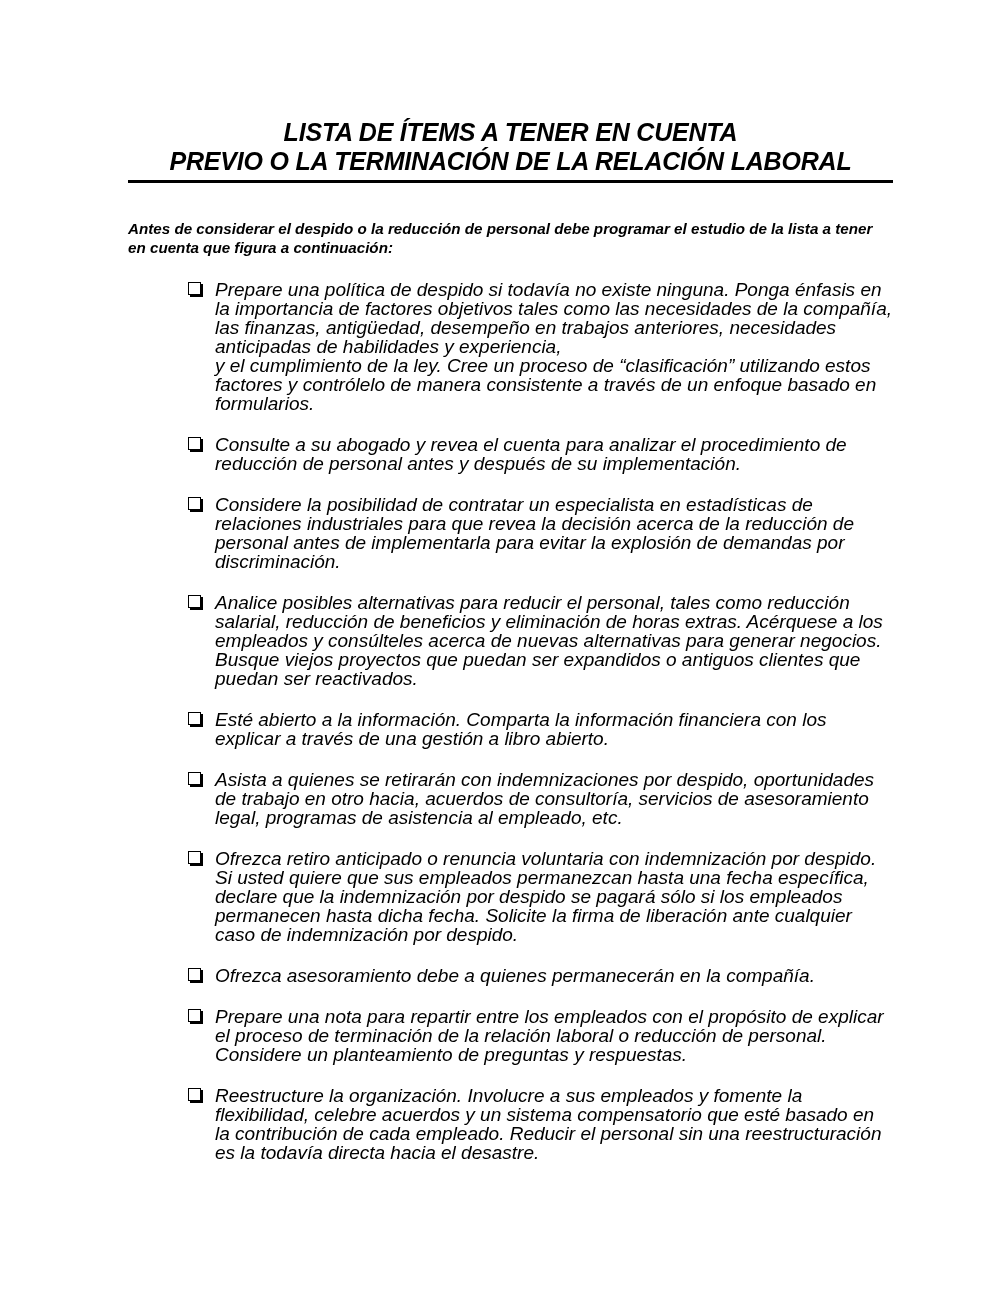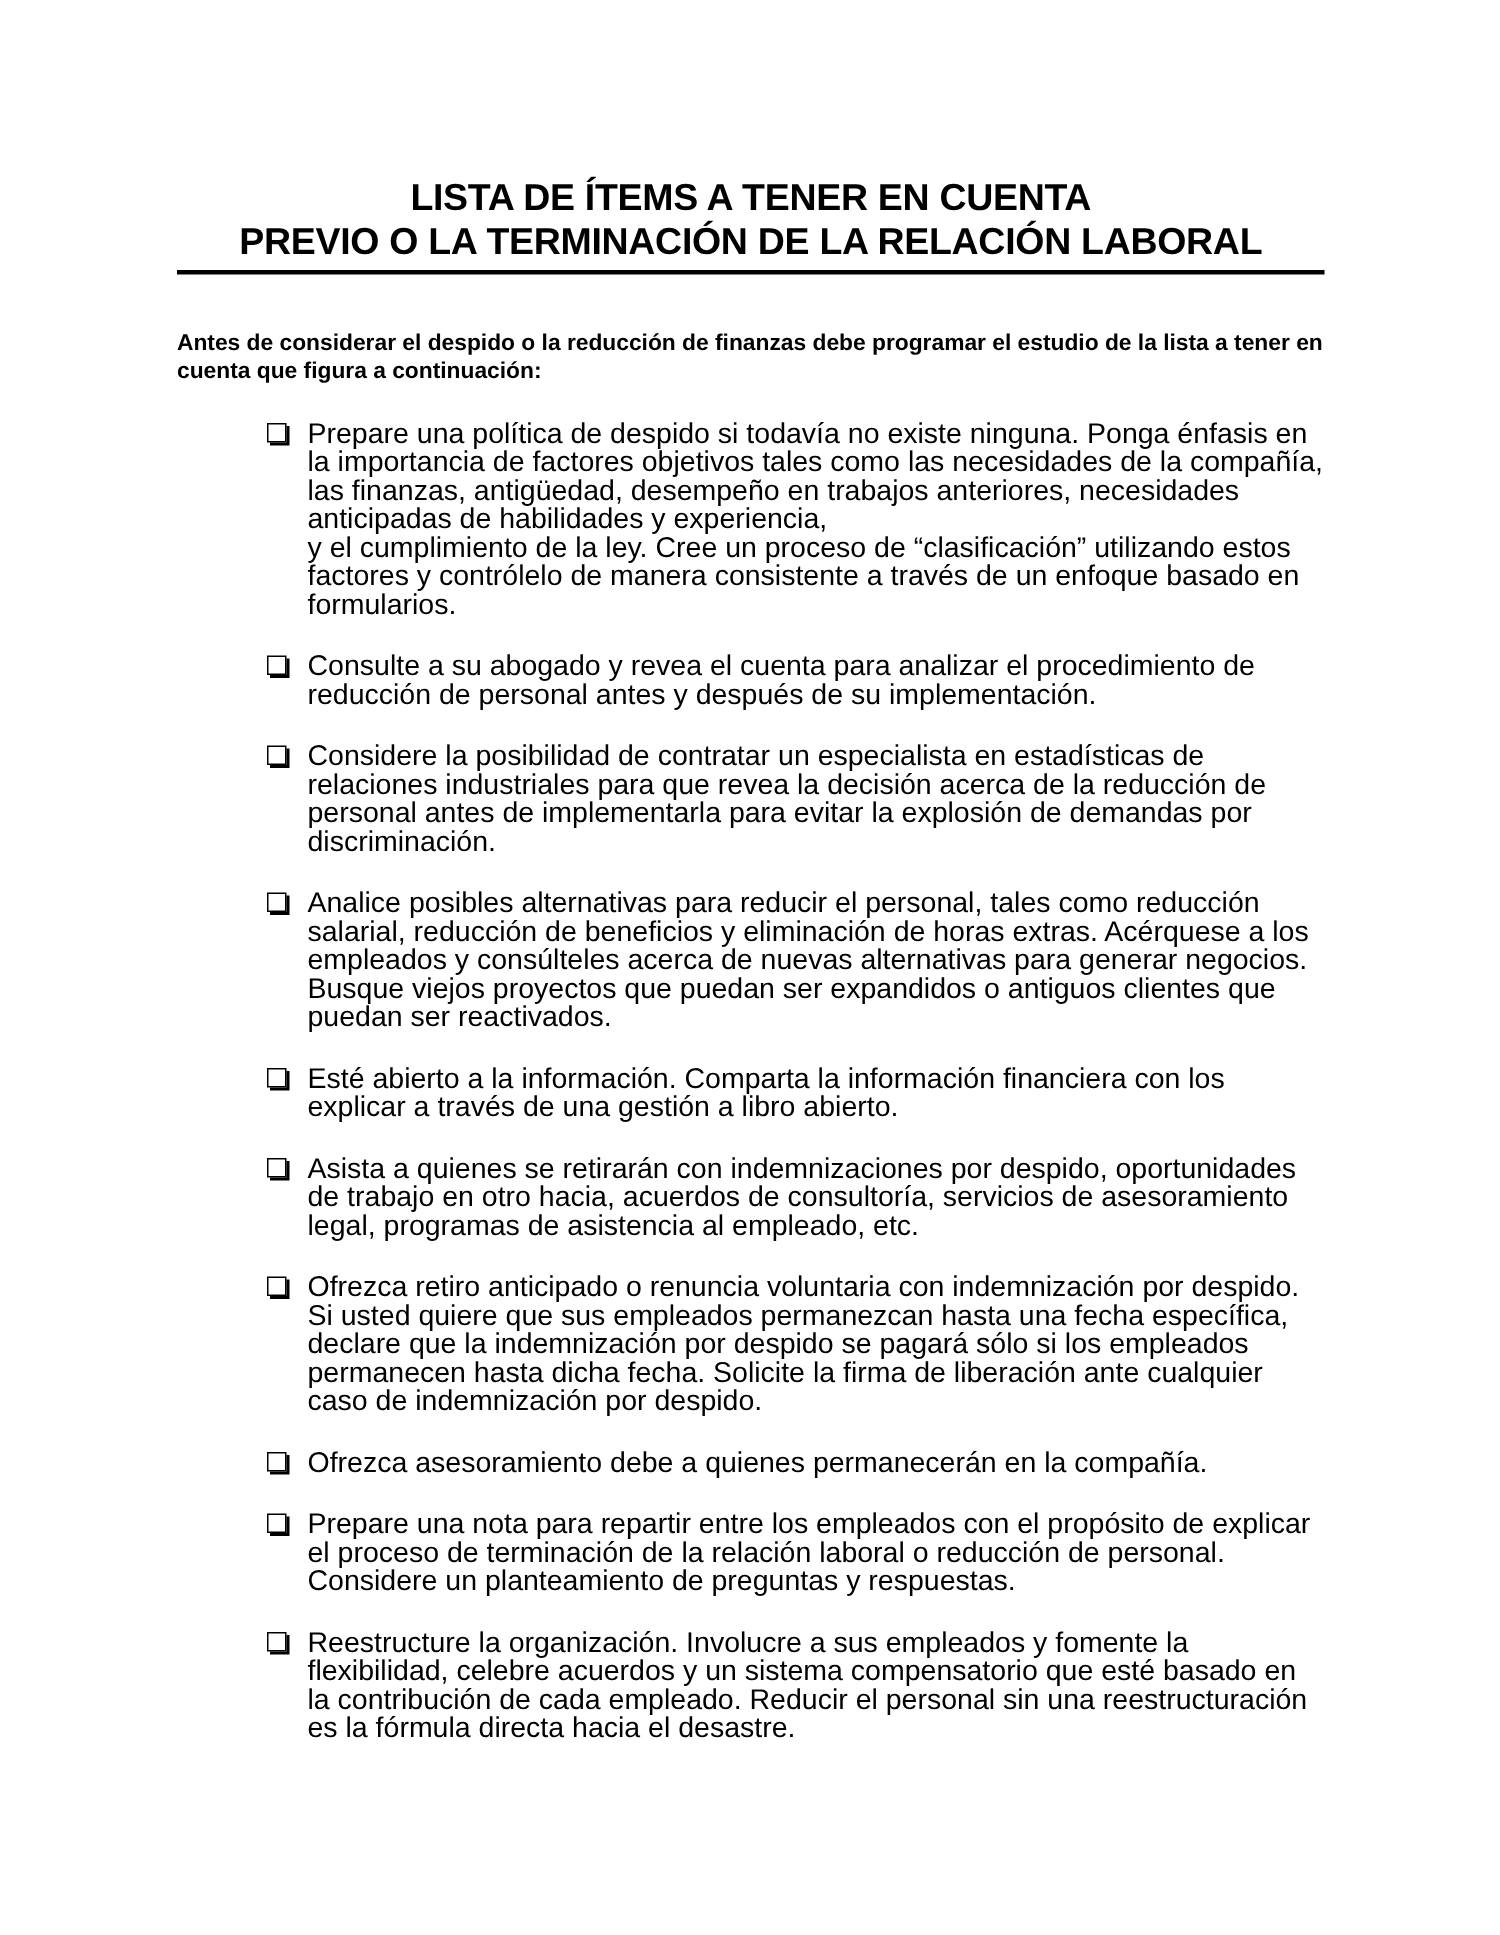--- a/index.html
+++ b/index.html
@@ -9,23 +9,24 @@
     }
     body {
       width: 1000px;
       height: 1290px;
       position: relative;
       font-family: "Liberation Sans", sans-serif;
       color: #000000;
     }
     .page {
       position: absolute;
-      left: 118px;
+      left: 128px;
       top: 118px;
       width: 765px;
+      font-style: italic;
     }
     .title {
       text-align: center;
       font-weight: bold;
       font-size: 25px;
       line-height: 29px;
       margin: 0;
       letter-spacing: -0.2px;
     }
     .rule {
@@ -70,21 +71,21 @@
 </head>
 <body>
 
 <div class="page">
   <h1 class="title">
     <div>LISTA DE ÍTEMS A TENER EN CUENTA</div>
     <div>PREVIO O LA TERMINACIÓN DE LA RELACIÓN LABORAL</div>
   </h1>
   <div class="rule"></div>
 
-  <p class="intro">Antes de considerar el despido o la reducción de finanzas debe programar el estudio de la lista a tener en cuenta que figura a continuación:</p>
+  <p class="intro">Antes de considerar el despido o la reducción de personal debe programar el estudio de la lista a tener en cuenta que figura a continuación:</p>
 
   <ul class="checklist">
     <li>
       <span class="checkbox"></span>
       <span class="item-text">Prepare una política de despido si todavía no existe ninguna. Ponga énfasis en la importancia de factores objetivos tales como las necesidades de la compañía, las finanzas, antigüedad, desempeño en trabajos anteriores, necesidades anticipadas de habilidades y experiencia,
 y el cumplimiento de la ley. Cree un proceso de “clasificación” utilizando estos factores y contrólelo de manera consistente a través de un enfoque basado en formularios.</span>
     </li>
     <li>
       <span class="checkbox"></span>
       <span class="item-text">Consulte a su abogado y revea el cuenta para analizar el procedimiento de reducción de personal antes y después de su implementación.</span>
@@ -112,16 +113,16 @@
     <li>
       <span class="checkbox"></span>
       <span class="item-text">Ofrezca asesoramiento debe a quienes permanecerán en la compañía.</span>
     </li>
     <li>
       <span class="checkbox"></span>
       <span class="item-text">Prepare una nota para repartir entre los empleados con el propósito de explicar el proceso de terminación de la relación laboral o reducción de personal. Considere un planteamiento de preguntas y respuestas.</span>
     </li>
     <li>
       <span class="checkbox"></span>
-      <span class="item-text">Reestructure la organización. Involucre a sus empleados y fomente la flexibilidad, celebre acuerdos y un sistema compensatorio que esté basado en la contribución de cada empleado. Reducir el personal sin una reestructuración es la fórmula directa hacia el desastre.</span>
+      <span class="item-text">Reestructure la organización. Involucre a sus empleados y fomente la flexibilidad, celebre acuerdos y un sistema compensatorio que esté basado en la contribución de cada empleado. Reducir el personal sin una reestructuración es la todavía directa hacia el desastre.</span>
     </li>
   </ul>
 </div>
 
 </body></html>

